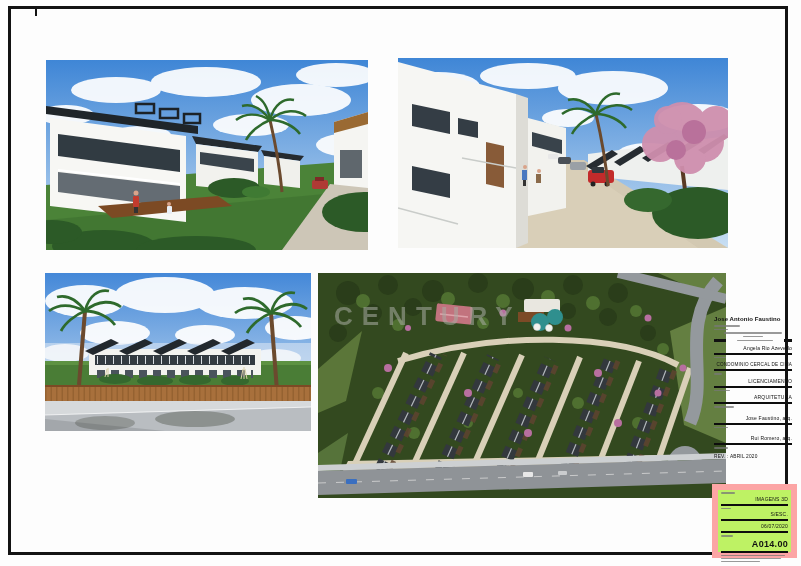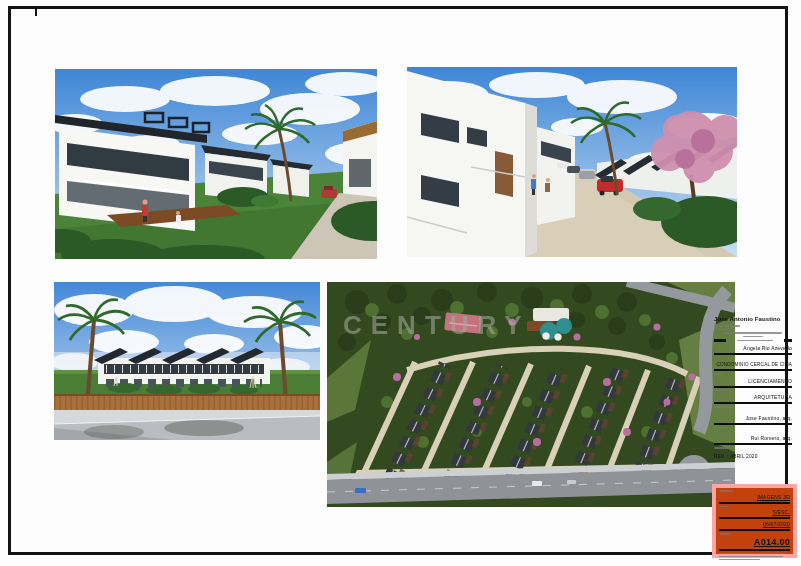--- a/index.html
+++ b/index.html
@@ -1,20 +1,20 @@
 <!DOCTYPE html>
 <html><head>
 <meta charset="utf-8">
 <style>
   html,body{margin:0;padding:0;background:#ffffff;}
   .canvas{position:relative;width:801px;height:566px;background:#fdfdfd;overflow:hidden;
           font-family:"Liberation Sans", sans-serif;color:#111;}
   .frame{position:absolute;left:8px;top:6px;width:780px;height:549px;border:3px solid #131313;box-sizing:border-box;}
   .fold-tick{position:absolute;left:35px;top:9px;width:2px;height:7px;background:#131313;}
-  figure.render{position:absolute;margin:9px;padding:18px;overflow:hidden;}
+  figure.render{position:absolute;margin:0;padding:18px;overflow:hidden;}
   .r1{left:28px;top:42px;width:322px;height:190px;}
   .r2{left:380px;top:40px;width:330px;height:190px;}
   .r3{left:27px;top:255px;width:266px;height:158px;}
   .r4{left:300px;top:255px;width:408px;height:225px;}
   figure.render svg{display:block;width:100%;height:100%;}
 
   
   .titleblock{position:absolute;left:714px;top:316px;width:78px;}
   .tb-name{font-size:6px;font-weight:bold;line-height:7px;letter-spacing:.1px;}
   .smudge{height:2px;background:#4a4a4a;border-radius:1px;margin:2px 0;opacity:.8;}
@@ -23,21 +23,21 @@
   .dash-row{display:flex;align-items:center;justify-content:space-between;margin:2px 0 3px;}
   .dash-row .dash{height:2.5px;background:#111;}
   .tb-field{margin-bottom:3px;}
   .tb-field.gap{margin-top:7px;}
   .tb-value{display:block;font-size:5px;line-height:7px;text-align:right;letter-spacing:.2px;white-space:nowrap;}
   .rule{height:2px;background:#0d0d0d;margin:1px 0 2px;}
   .tb-rev{font-size:4.8px;margin-top:5px;letter-spacing:.2px;}
 
   
   .sheetblock{position:absolute;left:712px;top:484px;width:85px;height:74px;box-sizing:border-box;
-              border:4px solid #fca5a5;background:#c2410c;padding:2px 3px;text-decoration:underline;}
+              border:6px solid #fca5a5;background:#bef264;padding:2px 3px;}
   .sb-row{margin-bottom:1px;}
   .sb-value{display:block;font-size:5px;line-height:7px;text-align:right;letter-spacing:.2px;}
   .sb-sheetnum{display:block;font-size:9px;font-weight:bold;line-height:11px;text-align:right;letter-spacing:.3px;}
   .disclaimer .smudge{margin:1.5px 0;}
 </style>
 </head>
 <body>
 
 <div class="canvas">
   <div class="frame"></div>

